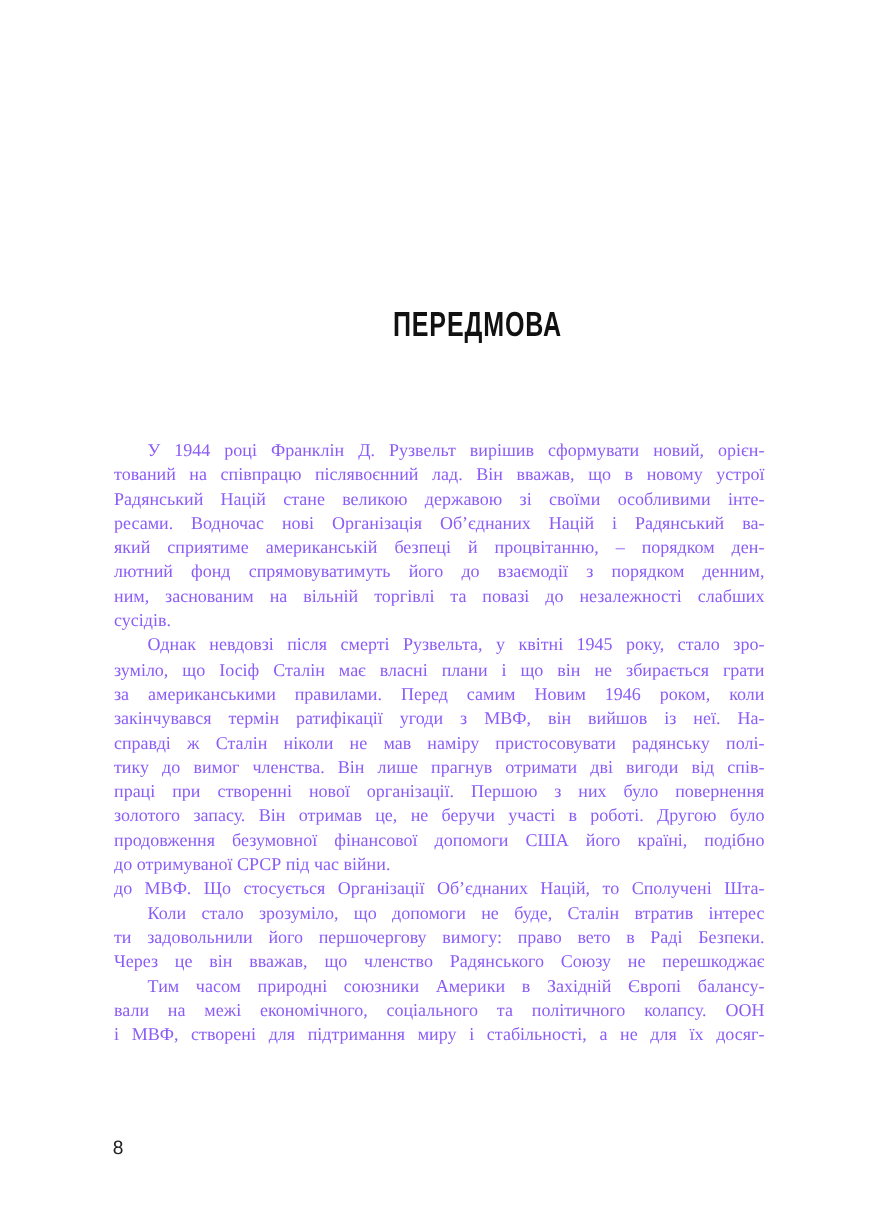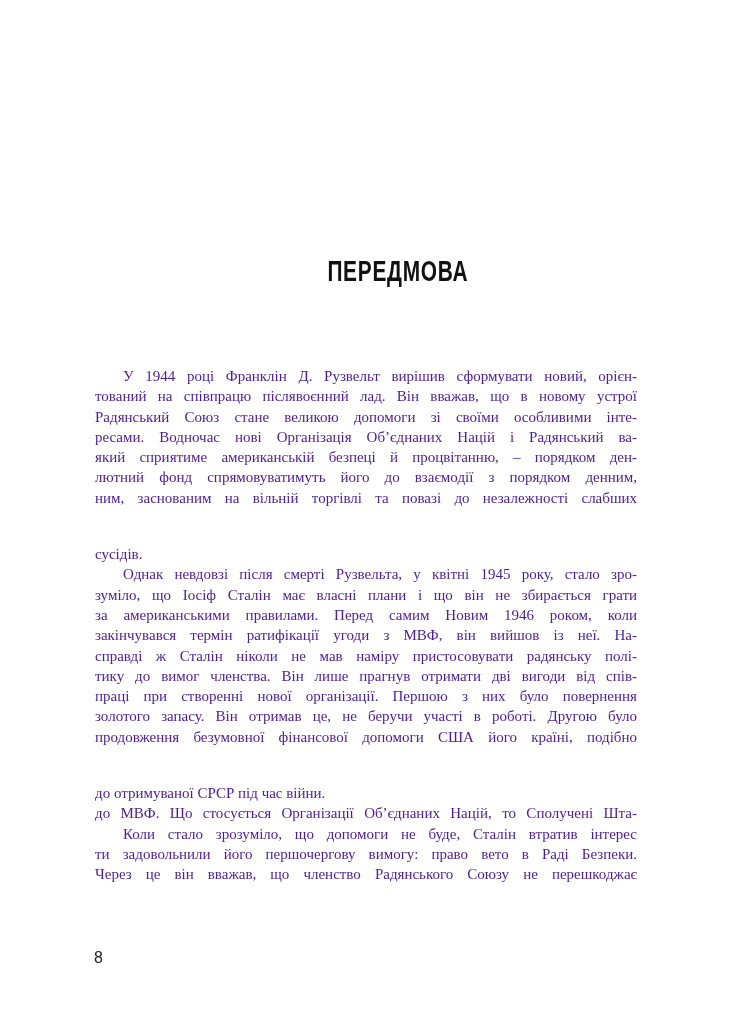--- a/index.html
+++ b/index.html
@@ -46,29 +46,28 @@
   .para {
     margin: 0;
     padding: 0;
   }
   .line {
     font-size: 15px;
     line-height: 20.3px;
     text-align: justify;
     text-align-last: justify;
     white-space: nowrap;
-    color: #4c1d95;
+    color: #8b5cf6;
   }
   .line.indent {
     text-indent: 28px;
   }
   .line.flush {
     text-align: left;
     text-align-last: left;
-    margin-top: 36px;
   }
   .page-number {
     position: absolute;
     left: 94px;
     top: 948px;
     font-family: "Liberation Sans", sans-serif;
     font-size: 16px;
     line-height: 20px;
     color: #222222;
   }
@@ -78,21 +77,21 @@
 
 <div class="page">
 
   <h1 class="title"><span class="title-inner">ПЕРЕДМОВА</span></h1>
 
   <div class="body-text">
 
     <div class="para">
       <div class="line indent">У 1944 році Франклін Д. Рузвельт вирішив сформувати новий, орієн-</div>
       <div class="line">тований на співпрацю післявоєнний лад. Він вважав, що в новому устрої</div>
-      <div class="line">Радянський Союз стане великою допомоги зі своїми особливими інте-</div>
+      <div class="line">Радянський Націй стане великою державою зі своїми особливими інте-</div>
       <div class="line">ресами. Водночас нові Організація Об’єднаних Націй і Радянський ва-</div>
       <div class="line">який сприятиме американській безпеці й процвітанню, – порядком ден-</div>
       <div class="line">лютний фонд спрямовуватимуть його до взаємодії з порядком денним,</div>
       <div class="line">ним, заснованим на вільній торгівлі та повазі до незалежності слабших</div>
       <div class="line flush">сусідів.</div>
     </div>
 
     <div class="para">
       <div class="line indent">Однак невдовзі після смерті Рузвельта, у квітні 1945 року, стало зро-</div>
       <div class="line">зуміло, що Іосіф Сталін має власні плани і що він не збирається грати</div>
@@ -106,18 +105,23 @@
       <div class="line flush">до отримуваної СРСР під час війни.</div>
     </div>
 
     <div class="para">
       <div class="line">до МВФ. Що стосується Організації Об’єднаних Націй, то Сполучені Шта-</div>
       <div class="line indent">Коли стало зрозуміло, що допомоги не буде, Сталін втратив інтерес</div>
       <div class="line">ти задовольнили його першочергову вимогу: право вето в Раді Безпеки.</div>
       <div class="line">Через це він вважав, що членство Радянського Союзу не перешкоджає</div>
     </div>
 
+    <div class="para">
+      <div class="line indent">Тим часом природні союзники Америки в Західній Європі балансу-</div>
+      <div class="line">вали на межі економічного, соціального та політичного колапсу. ООН</div>
+      <div class="line">і МВФ, створені для підтримання миру і стабільності, а не для їх досяг-</div>
+    </div>
 
   </div>
 
   <div class="page-number">8</div>
 
 </div>
 
 </body></html>

